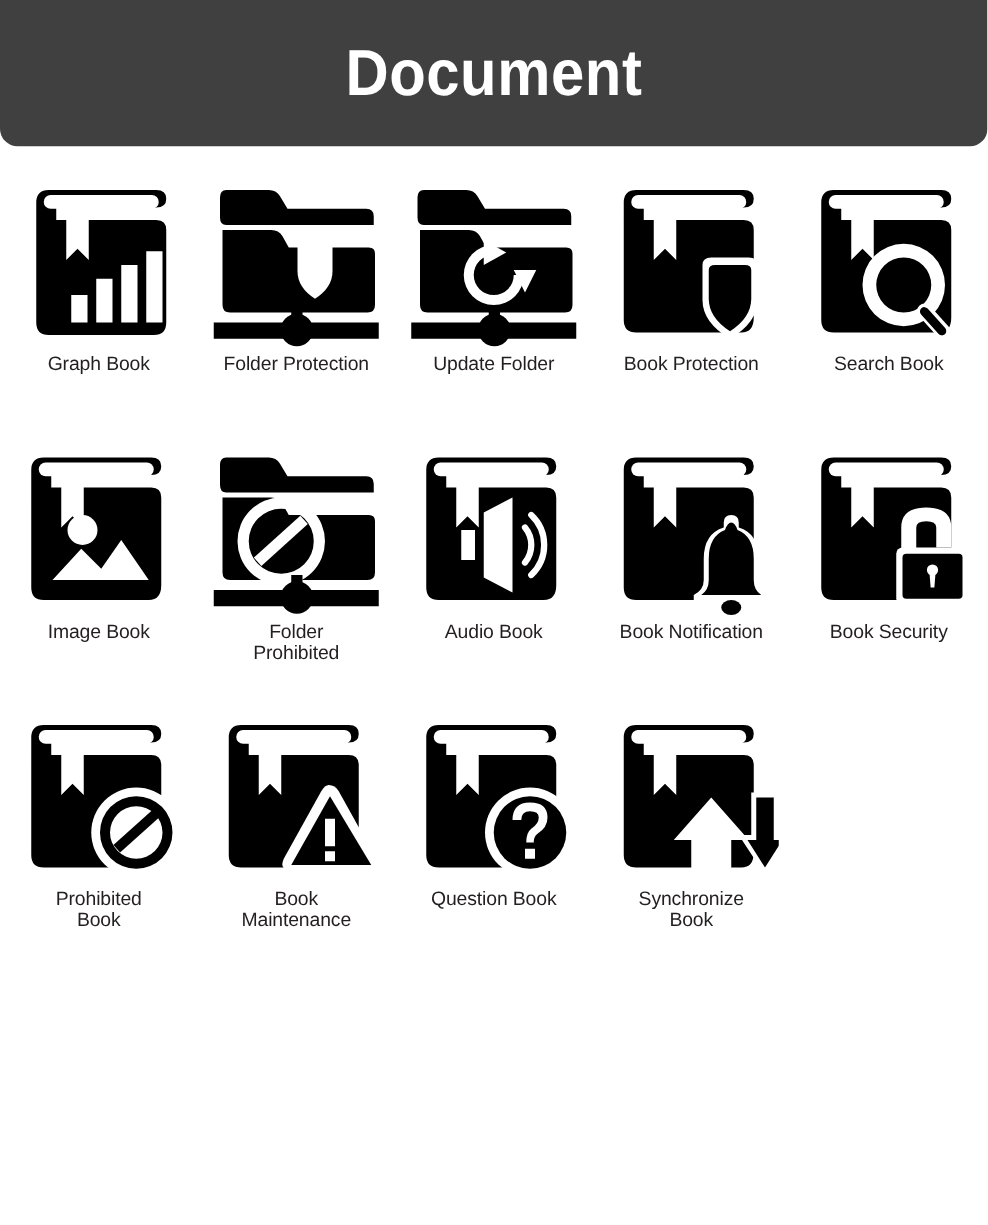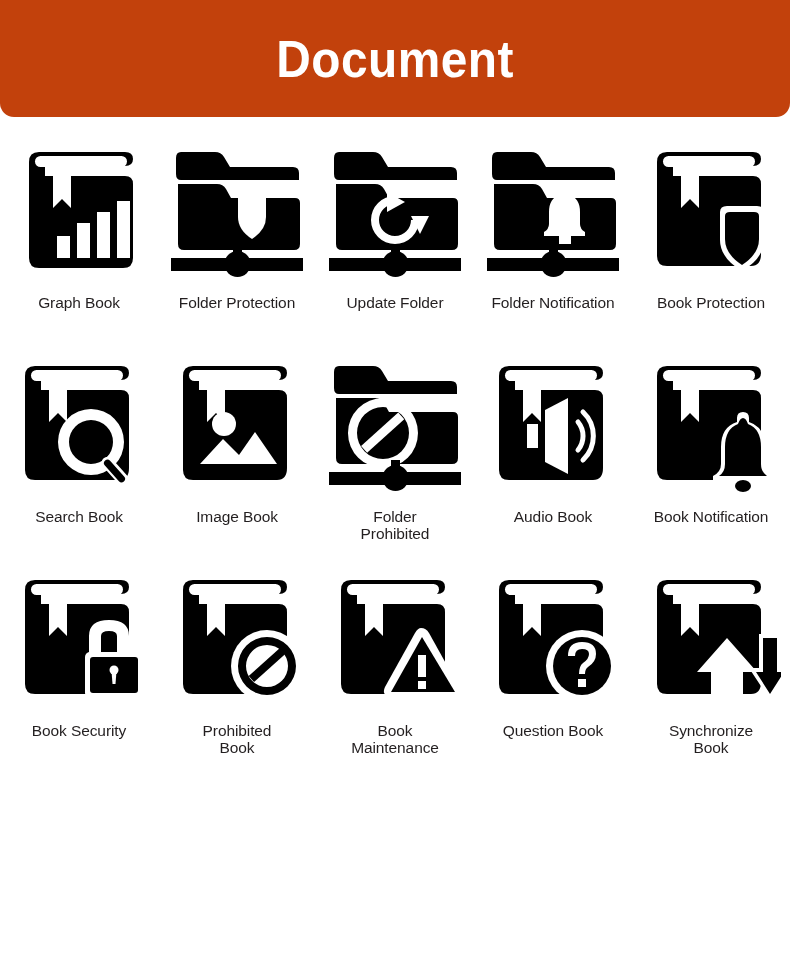--- a/index.html
+++ b/index.html
@@ -17,21 +17,21 @@
     position: relative;
   }
 
   
   #header-banner {
     position: absolute;
     left: 0;
     top: 0;
     width: 790px;
     height: 117px;
-    background: #c2410c;
+    background: #404040;
     border-radius: 0 0 14px 14px;
     display: flex;
     align-items: center;
     justify-content: center;
   }
   #header-title {
     color: #ffffff;
     font-family: "Liberation Sans Narrow", "Liberation Sans", sans-serif;
     font-size: 52px;
     font-weight: bold;
@@ -59,21 +59,21 @@
     align-items: center;
     justify-content: flex-start;
     padding-top: 12px;
   }
   .icon-art {
     width: 140px;
     height: 140px;
     display: block;
   }
   .icon-label {
-    margin-top: 14px;
+    margin-top: 3px;
     font-family: "Liberation Sans", sans-serif;
     font-size: 15.5px;
     color: #231f20;
     text-align: center;
     line-height: 1.12;
     letter-spacing: -0.1px;
     max-width: 152px;
     white-space: pre-line;
     user-select: none;
   }
@@ -120,32 +120,20 @@
       <path fill="#fff" d="M62 52 L80 62 L62 72 Z"></path>
       <path fill="#fff" d="M86 76 L104 76 L95 94 Z"></path>
       <rect x="66" y="106" width="9" height="18" fill="#000"></rect>
       <rect x="4" y="118" width="132" height="13" fill="#000"></rect>
       <circle cx="70.5" cy="124" r="13" fill="#000"></circle>
     </svg>
     <div class="icon-label">Update Folder</div>
   </div>
 
 
-  <div class="icon-cell">
-    <svg class="icon-art" viewBox="0 0 140 140">
-      <path fill="#000" d="M14 12 L48 12 Q54 12 57 17 L63 27 L126 27 Q132 27 132 33 L132 40 L14 40 Q9 40 9 34 L9 18 Q9 12 14 12 Z"></path>
-      <path fill="#000" d="M11 44 L50 44 Q56 44 59 49 L64 58 L128 58 Q133 58 133 63 L133 104 Q133 110 127 110 L17 110 Q11 110 11 104 Z"></path>
-      <path fill="#fff" d="M77 52 Q77 48 81.5 48 Q86 48 86 52 L86 55 Q97 58 97 72 L97 84 Q97 89 102 92 L102 96 L61 96 L61 92 Q66 89 66 84 L66 72 Q66 58 77 55 Z"></path>
-      <rect x="76" y="96" width="12" height="8" fill="#fff"></rect>
-      <rect x="66" y="106" width="9" height="18" fill="#000"></rect>
-      <rect x="4" y="118" width="132" height="13" fill="#000"></rect>
-      <circle cx="70.5" cy="124" r="13" fill="#000"></circle>
-    </svg>
-    <div class="icon-label">Folder Notification</div>
-  </div>
 
   <div class="icon-cell">
     <svg class="icon-art" viewBox="0 0 140 140">
       <path fill="#000" d="M16 22 Q16 12 26 12 L112 12 Q120 12 120 19 Q120 26 112 26 L32 26 L32 36 L112 36 Q120 36 120 44 L120 114 Q120 126 110 126 L26 126 Q16 126 16 116 Z"></path>
       <rect x="22" y="16" width="92" height="11" rx="5.5" fill="#fff"></rect>
       <path fill="#fff" d="M40 26 L58 26 L58 68 L49 59 L40 68 Z"></path>
       <path fill="#fff" d="M79 72 Q79 66 86 66 L116 66 Q123 66 123 72 L123 100 Q123 118 101 131 Q79 118 79 100 Z"></path>
       <path fill="#000" d="M84 76 Q84 72 89 72 L113 72 Q118 72 118 76 L118 99 Q118 114 101 125 Q84 114 84 99 Z"></path>
     </svg>
     <div class="icon-label">Book Protection</div>

